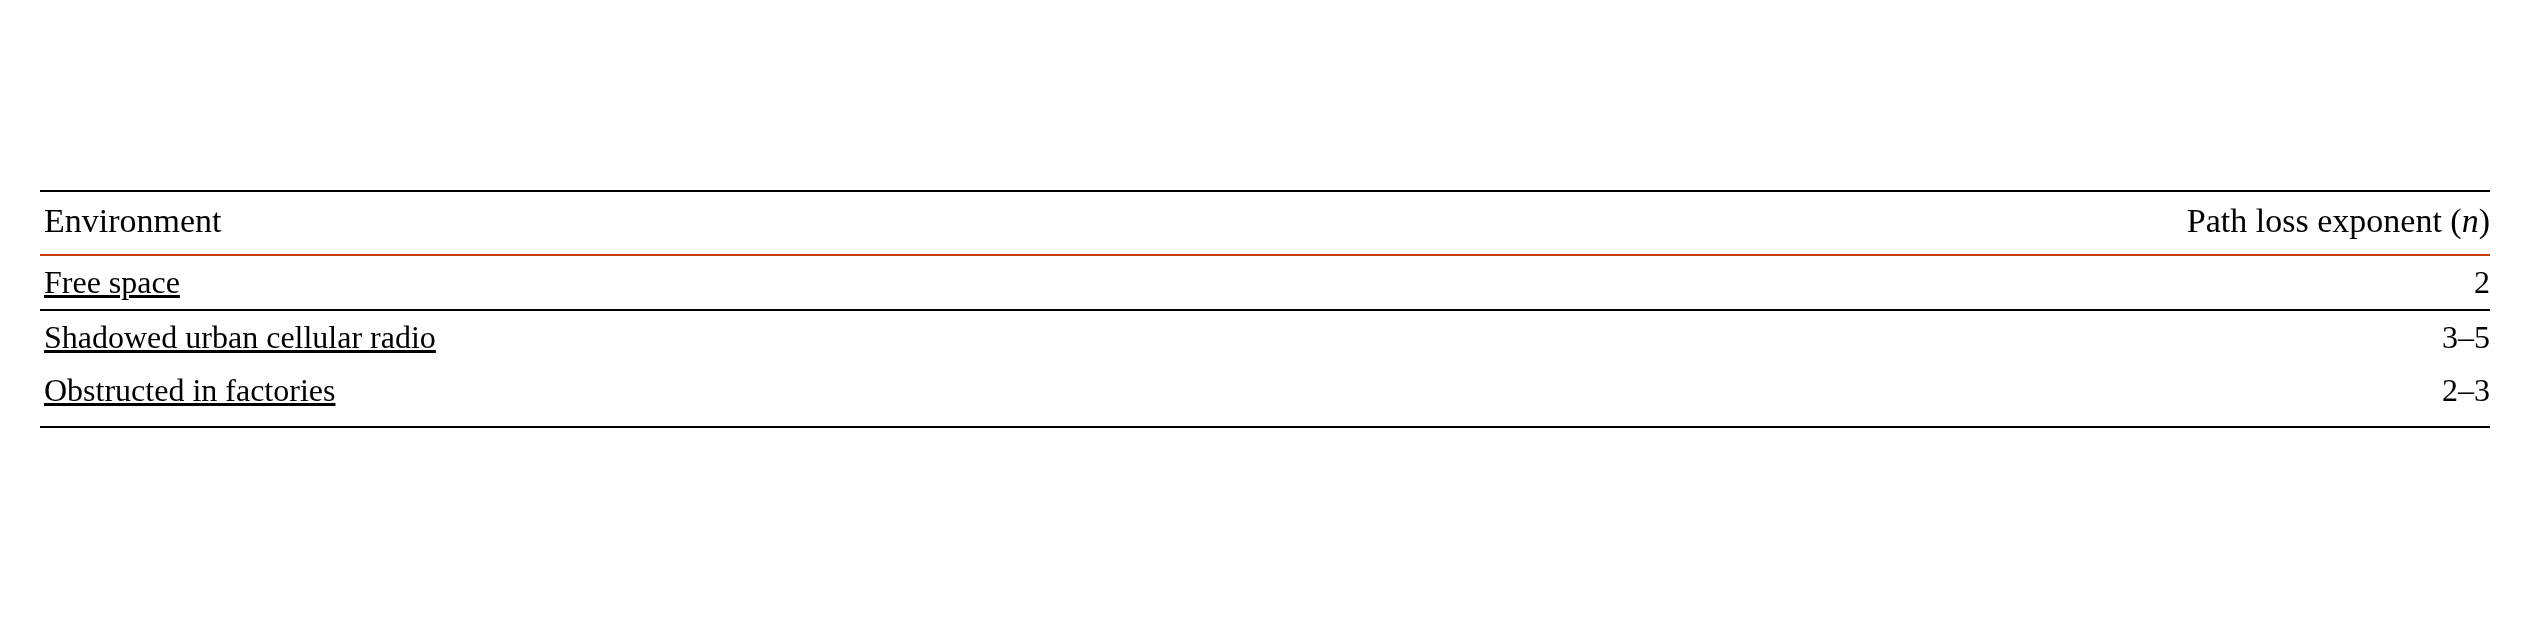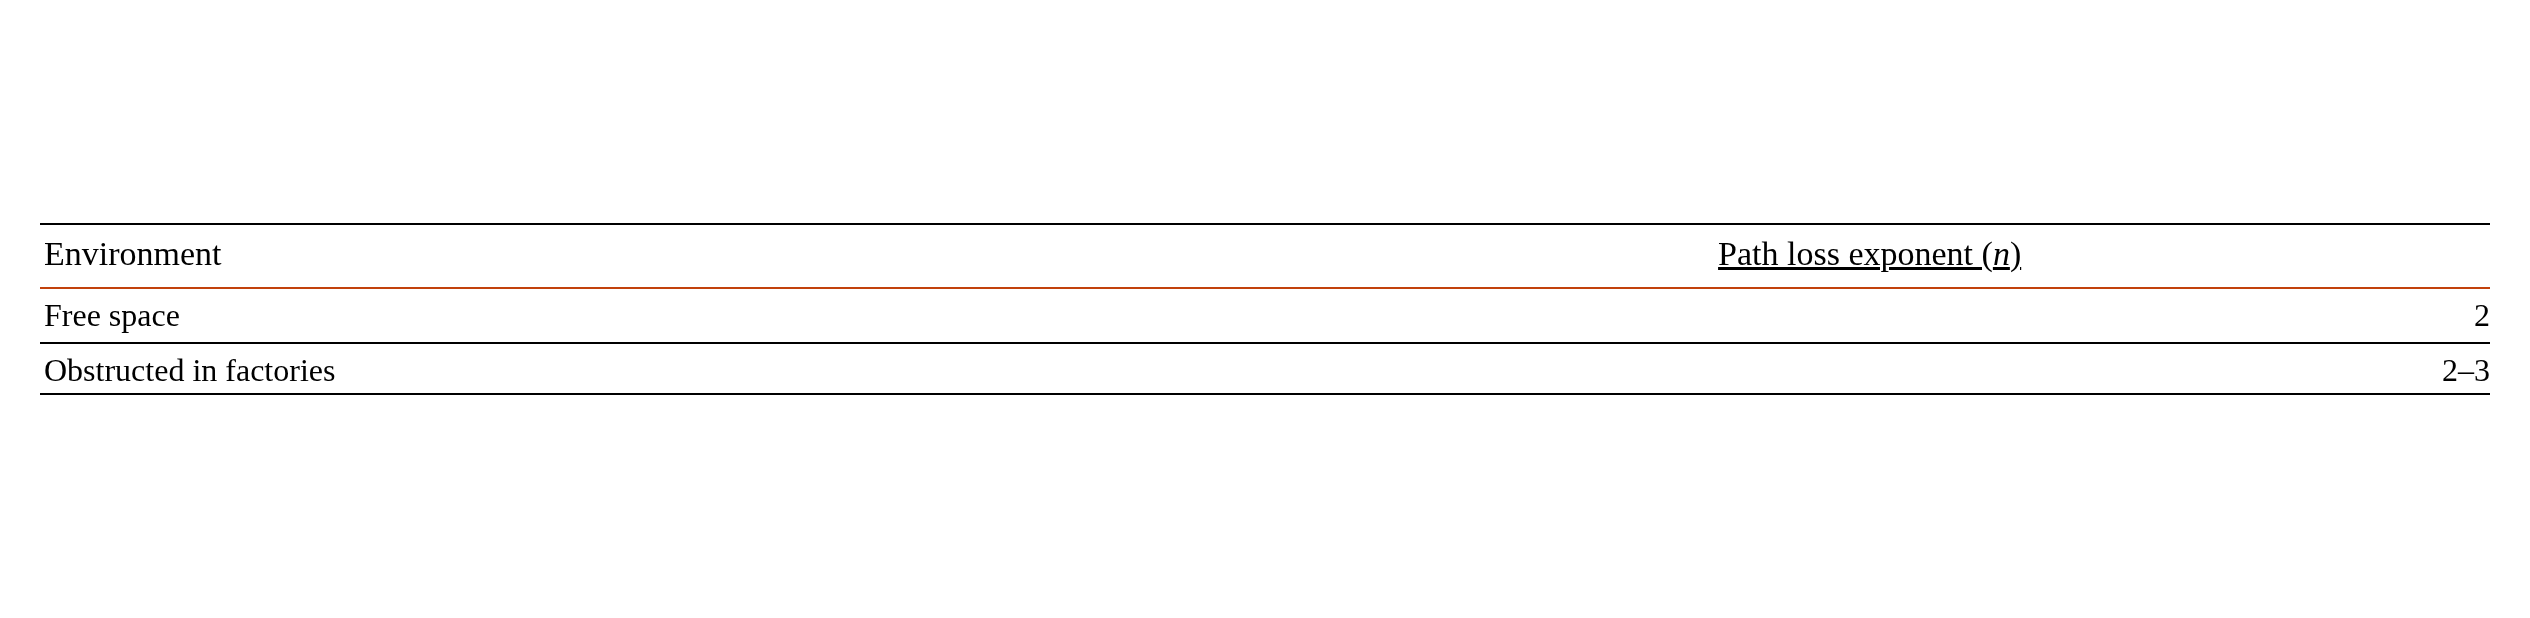--- a/index.html
+++ b/index.html
@@ -38,52 +38,52 @@
       border-top: 2px solid #000000;
       border-bottom: 2px solid #c2410c;
       font-size: 34px;
     }
 
     thead tr th.col-environment {
       text-align: left;
     }
 
     thead tr th.col-pathloss {
-      text-align: center;
+      text-align: right;
       padding-right: 0;
       white-space: nowrap;
-      text-decoration: underline;
     }
 
     tbody tr td {
       padding: 8px 0 8px 0;
       text-align: left;
       font-size: 32px;
       border: none;
     }
 
     tbody tr td.col-pathloss {
       text-align: right;
     }
 
     tbody tr:last-child td {
-      padding-bottom: 4px;
+      padding-bottom: 17px;
       margin-left: 8px;
     }
 
     .bottom-border {
       border-bottom: 2px solid #000000;
     }
 
     thead tr th:first-child {
       padding-left: 4px;
     }
 
     tbody tr td:first-child {
       padding-left: 4px;
+      text-decoration: underline;
     }
   </style>
 </head>
 <body>
 
 <div class="table-container">
   <table>
     <thead>
       <tr>
         <th class="col-environment">
@@ -97,20 +97,28 @@
     <tbody>
       <tr class="bottom-border">
         <td class="col-environment">
           <span>Free space</span>
         </td>
         <td class="col-pathloss">
           <span>2</span>
         </td>
       </tr>
       <tr>
+        <td class="col-environment">
+          <span>Shadowed urban cellular radio</span>
+        </td>
+        <td class="col-pathloss">
+          <span>3–5</span>
+        </td>
+      </tr>
+      <tr>
         <td class="col-environment bottom-border">
           <span>Obstructed in factories</span>
         </td>
         <td class="col-pathloss bottom-border">
           <span>2–3</span>
         </td>
       </tr>
     </tbody>
   </table>
 </div>

